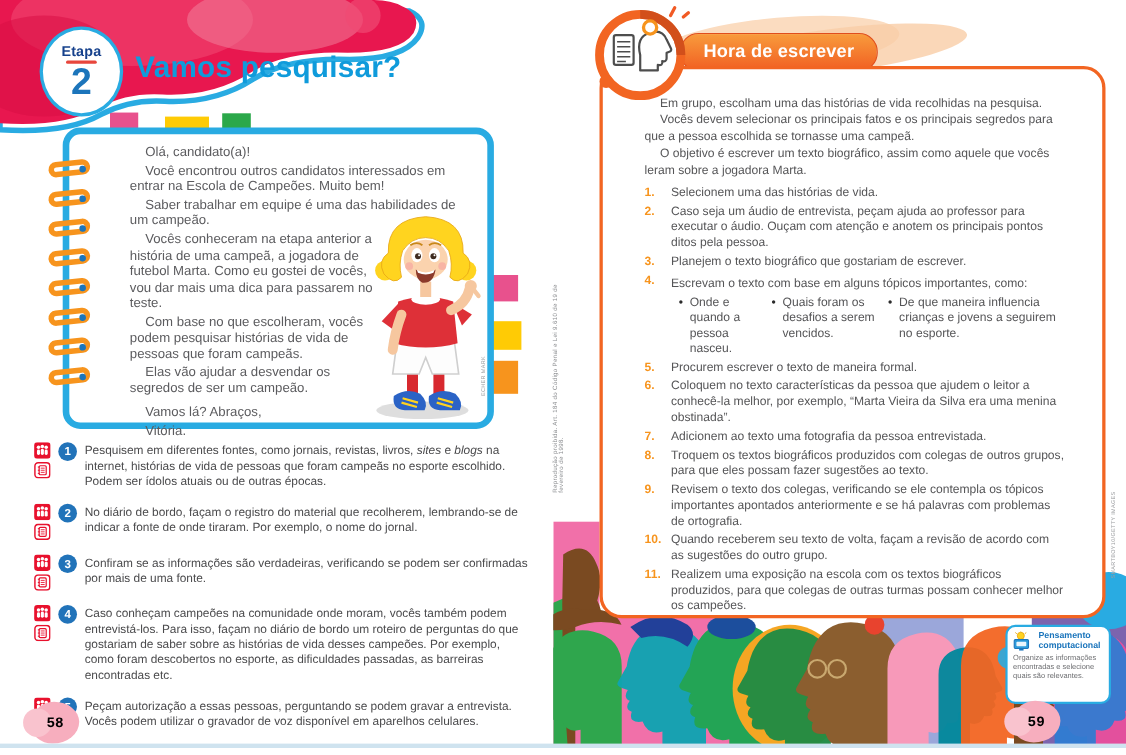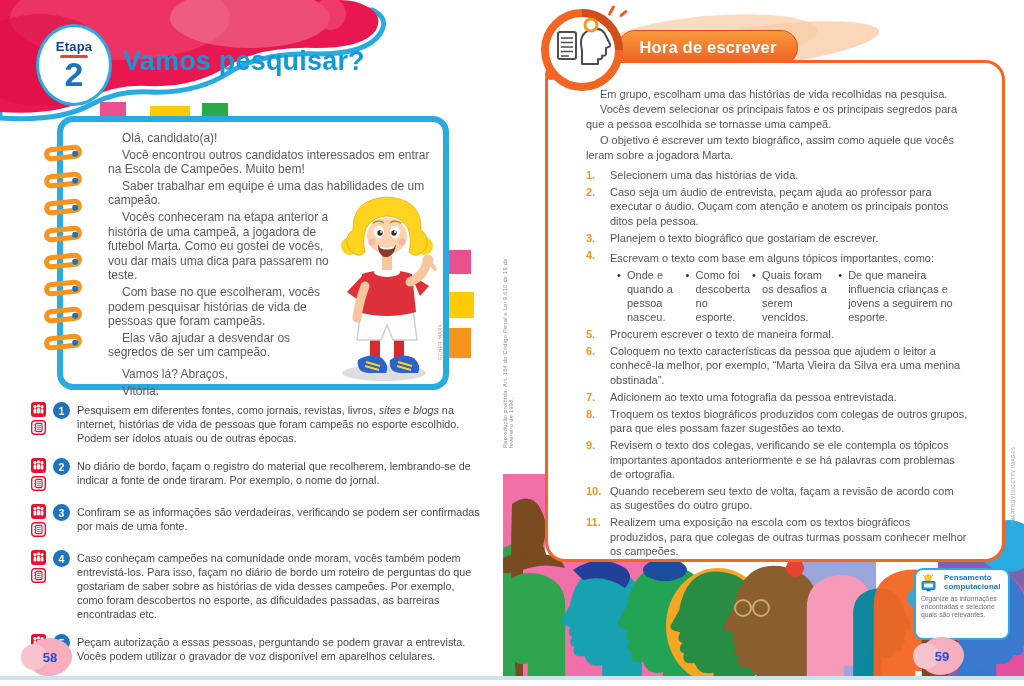--- a/index.html
+++ b/index.html
@@ -24,40 +24,40 @@
   .tab.green-top{left:202px;top:103px;width:26px;height:17px;background:#2BA84A;}
   .tab.pink-right{left:441px;top:250px;width:30px;height:24px;background:#E8518D;}
   .tab.yellow-right{left:441px;top:292px;width:33px;height:26px;background:#FFCB05;}
   .tab.orange-right{left:441px;top:328px;width:30px;height:30px;background:#F7941D;}
 
   .ring{left:44px;width:38px;height:14px;border:5px solid #F7941D;border-radius:9px;
         transform:rotate(-6deg);z-index:2;box-sizing:border-box;background:transparent;}
   .ring::after{content:"";position:absolute;right:-1px;top:1px;width:6px;height:6px;background:#1C75BB;border-radius:50%;}
 
   .letter-text{left:102px;top:131px;width:336px;z-index:2;font-size:12px;line-height:14.6px;color:#5B5B5E;}
-  .letter-text p{margin:0 6px 2px;text-indent:14px;}
+  .letter-text p{margin:0 16px 2px;text-indent:14px;}
   .letter-text p.narrow{width:226px;}
   .letter-text p.sig{margin-top:7px;}
 
   .girl{left:328px;top:190px;z-index:3;}
   .credit-v{writing-mode:vertical-rl;transform:rotate(180deg);font-size:5px;color:#9A9C9F;letter-spacing:.3px;}
   #echer-credit{left:437px;top:300px;height:60px;z-index:4;}
   #copyright-left{left:502px;top:238px;height:210px;font-size:5.6px;color:#8A8C8F;}
   #getty-credit{left:1010px;top:436px;height:90px;z-index:3;}
 
   .steps-left{left:30px;top:402px;width:452px;z-index:2;display:flex;flex-direction:column;gap:13px;}
   .lstep{display:grid;grid-template-columns:17px 18px 1fr;column-gap:6px;}
   .icon-col{display:flex;flex-direction:column;gap:3px;align-items:center;}
   .numcirc{width:17px;height:17px;background:#2173B9;border-radius:50%;color:#fff;font-size:10.5px;
            font-weight:bold;display:flex;align-items:center;justify-content:center;}
   .lstep-text{font-size:10.8px;line-height:14px;color:#4A4A4C;padding-top:1px;}
   .it{font-style:italic;}
 
   .pagenum{width:44px;height:38px;background:#F7AEBE;border-radius:48% 52% 55% 45%/55% 48% 52% 45%;
-           display:flex;align-items:center;justify-content:center;font-size:13px;font-weight:bold;color:#1d4ed8;z-index:5;}
+           display:flex;align-items:center;justify-content:center;font-size:13px;font-weight:bold;color:#000000;z-index:5;font-family:Liberation Mono, monospace;}
   .pagenum::before{content:"";position:absolute;left:-7px;top:6px;width:26px;height:26px;background:#F9C3CE;
            border-radius:50%;z-index:-1;}
   #p58{left:28px;top:638px;}
   #p59{left:920px;top:637px;}
 
   
   .swoosh-lite{border-radius:50%;z-index:0;}
   #sw1{left:598px;top:16px;width:220px;height:48px;background:#FBDCC0;transform:rotate(-5deg);}
   #sw2{left:640px;top:26px;width:240px;height:40px;background:#F9CDA6;opacity:.8;transform:rotate(-7deg);}
   .dash{background:#F15A24;border-radius:2px;z-index:2;}
@@ -363,23 +363,20 @@
       </div>
       <div class="rstep">
         <span class="rnum">4.</span>
         <div>
           <span class="rtext">Escrevam o texto com base em alguns tópicos importantes, como:</span>
           <div class="bullets">
             <div class="bullet">
                 <span>Onde e quando a pessoa nasceu.</span>
               </div>
             <div class="bullet">
-                <span>Como foi descoberta no esporte.</span>
-              </div>
-            <div class="bullet">
                 <span>Quais foram os desafios a serem vencidos.</span>
               </div>
             <div class="bullet">
                 <span>De que maneira influencia crianças e jovens a seguirem no esporte.</span>
               </div>
           </div>
         </div>
       </div>
       <div class="rstep">
         <span class="rnum">5.</span>

